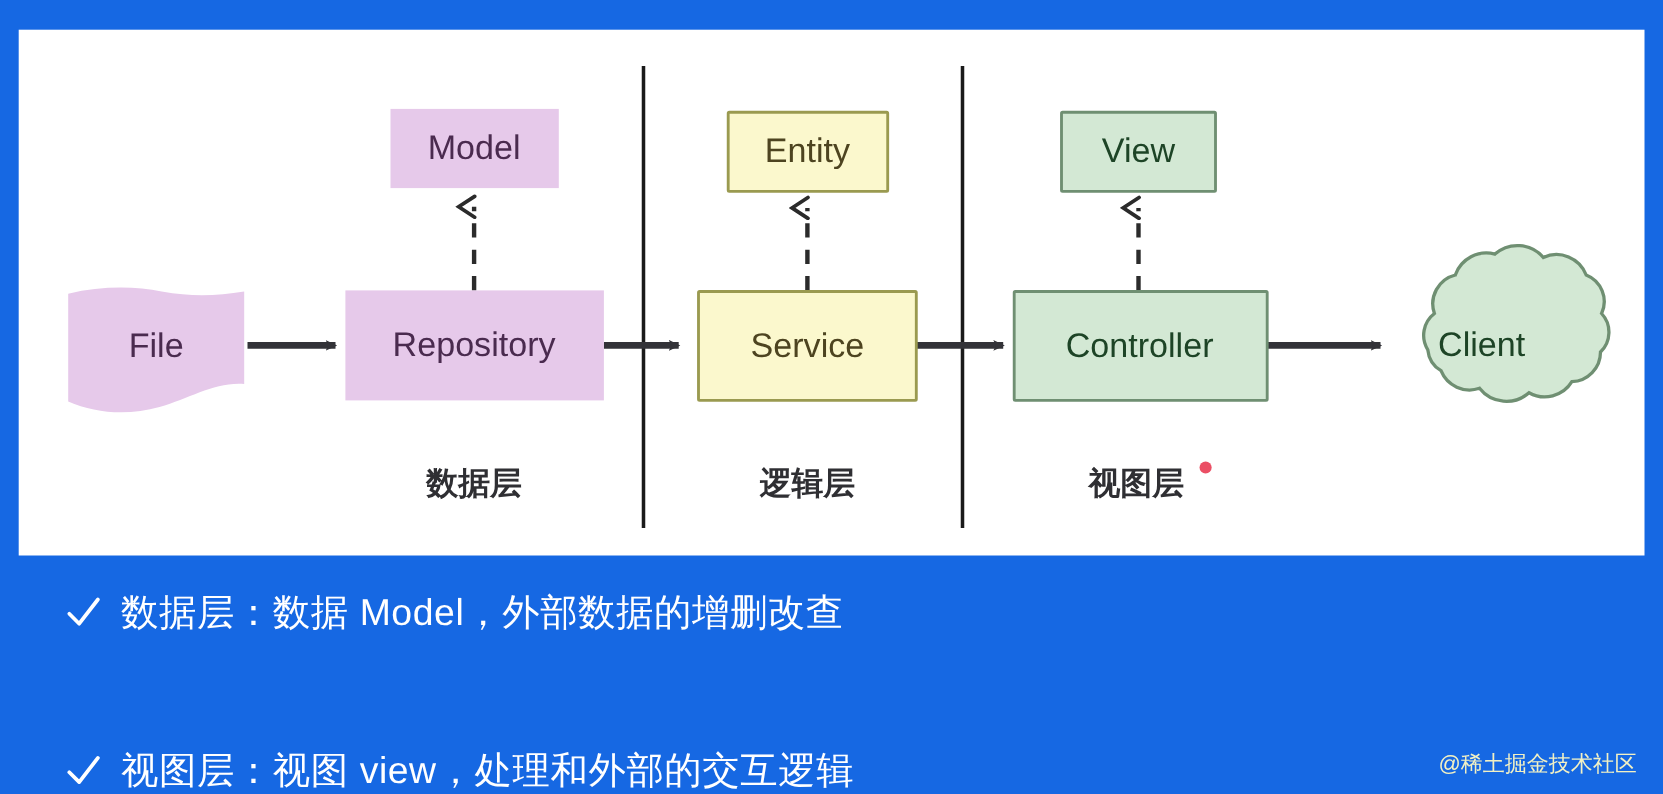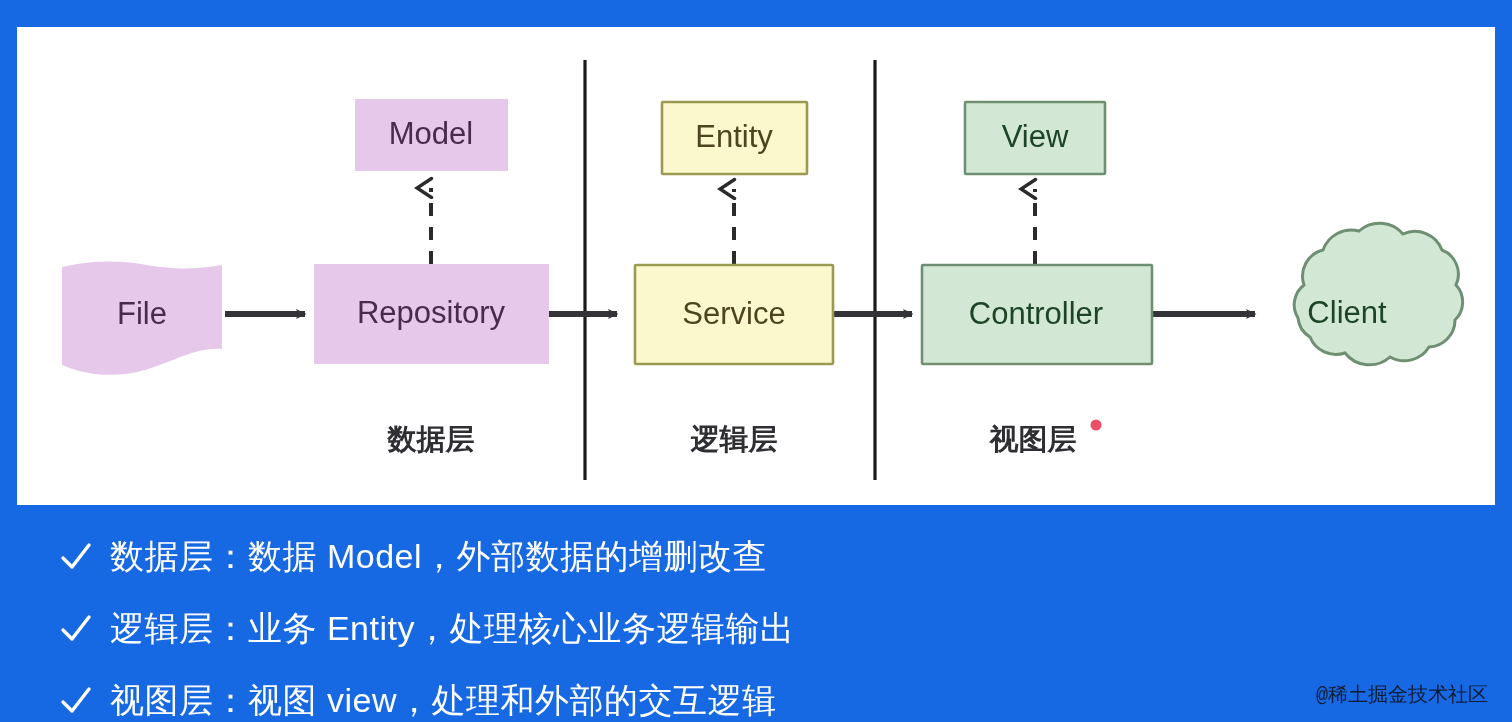--- a/index.html
+++ b/index.html
@@ -95,23 +95,23 @@
     font-weight: normal;
     letter-spacing: 0.5px;
     font-family: "Liberation Sans", "DejaVu Sans", sans-serif;
   }
 
   
   #watermark {
     position: absolute;
     right: 24px;
     bottom: 14px;
-    color: #0f172a;
+    color: #fef9c3;
     font-size: 20px;
-    font-family: Liberation Mono, monospace;
+    font-family: Liberation Sans, sans-serif;
     opacity: 0.95;
     white-space: nowrap;
   }
 </style>
 </head>
 <body>
 
 <div id="slide">
 
   <div id="diagram-panel">
@@ -210,26 +210,20 @@
 
   <div id="bullet-list">
 
     <div class="bullet-row" data-row="0">
       <svg class="check-icon" viewBox="0 0 36 36">
         <path d="M5,19 L14,28 L31,6" fill="none" stroke="#ffffff" stroke-width="3.4" stroke-linecap="round" stroke-linejoin="round"></path>
       </svg>
       <span class="bullet-text">数据层：数据 Model，外部数据的增删改查</span>
     </div>
 
-    <div class="bullet-row" data-row="1">
-      <svg class="check-icon" viewBox="0 0 36 36">
-        <path d="M5,19 L14,28 L31,6" fill="none" stroke="#ffffff" stroke-width="3.4" stroke-linecap="round" stroke-linejoin="round"></path>
-      </svg>
-      <span class="bullet-text">逻辑层：业务 Entity，处理核心业务逻辑输出</span>
-    </div>
 
     <div class="bullet-row" data-row="2">
       <svg class="check-icon" viewBox="0 0 36 36">
         <path d="M5,19 L14,28 L31,6" fill="none" stroke="#ffffff" stroke-width="3.4" stroke-linecap="round" stroke-linejoin="round"></path>
       </svg>
       <span class="bullet-text">视图层：视图 view，处理和外部的交互逻辑</span>
     </div>
 
   </div>
 

